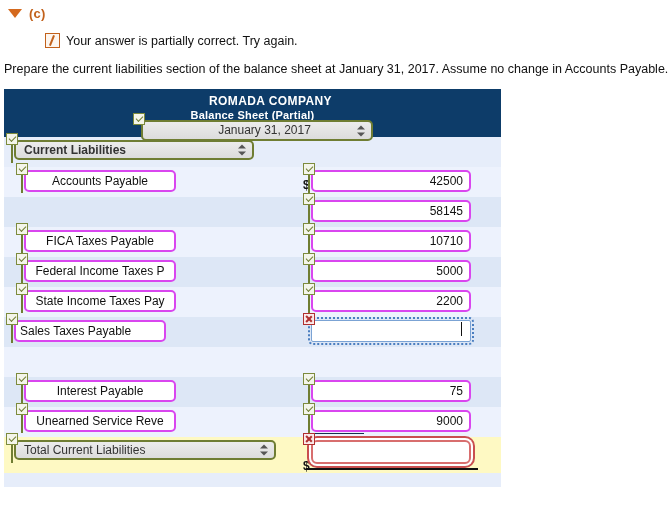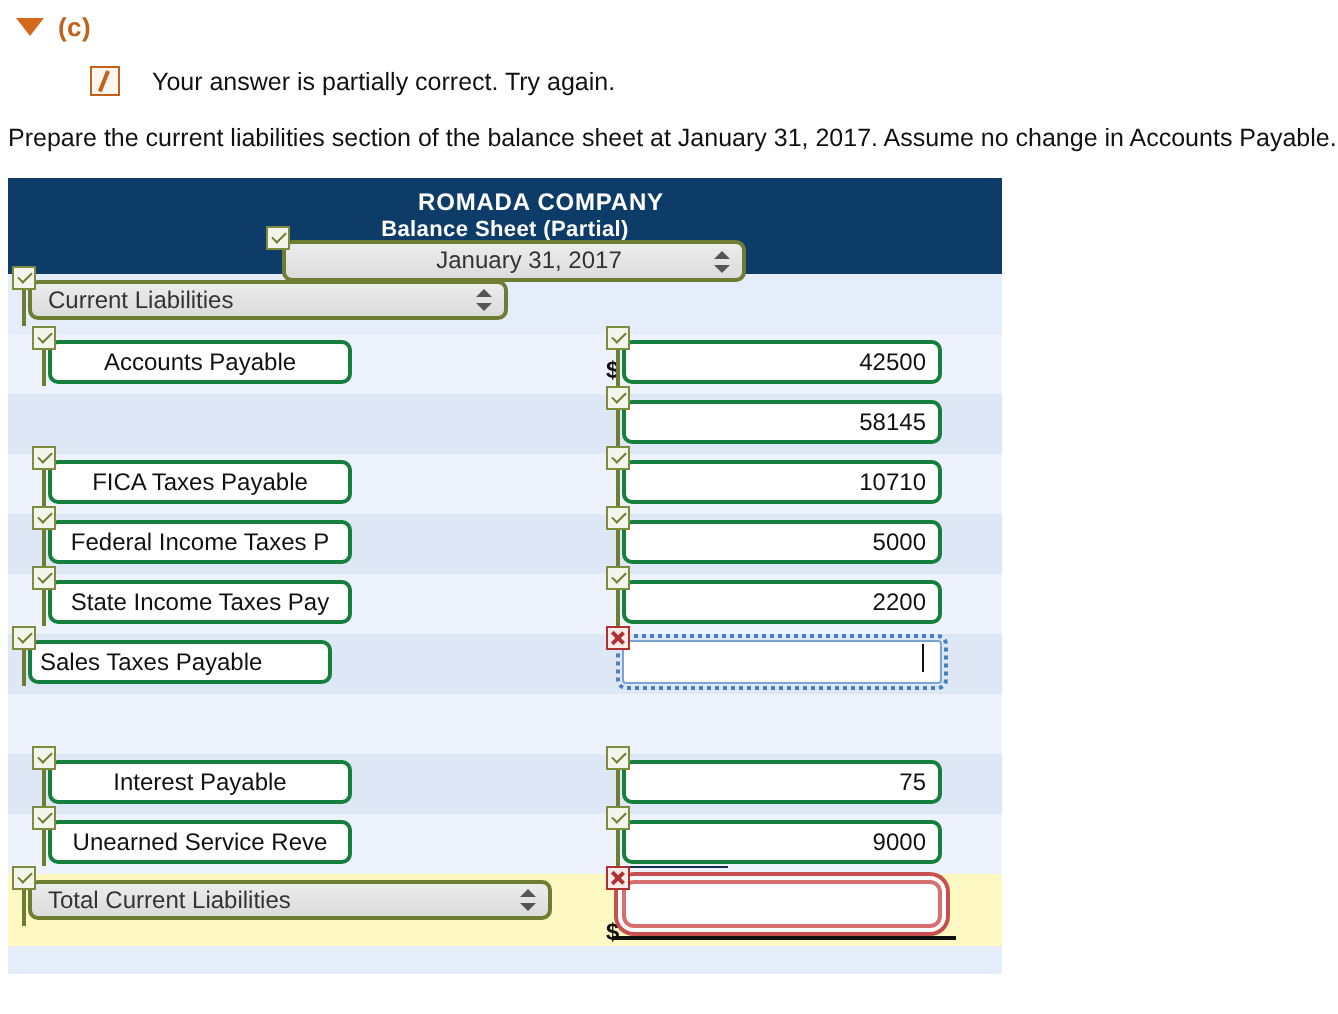--- a/index.html
+++ b/index.html
@@ -24,21 +24,21 @@
     border-right:7px solid transparent;
     border-top:9px solid #d4691e;
   }
   .part-label{
     font-weight:bold;font-size:13px;color:#c2611b;
     letter-spacing:.2px;
   }
 
   .status-row{
     position:absolute;left:9px;top:33px;
-    display:flex;align-items:center;gap:16px;padding-left:36px;
+    display:flex;align-items:center;gap:6px;padding-left:36px;
   }
   .status-icon{
     width:13px;height:13px;
     border:1px solid #c2611b;
     background:#fdf6ef;
     position:relative;
     flex:none;
   }
   .status-icon:before{
     content:"";position:absolute;left:5px;top:1px;
@@ -75,21 +75,21 @@
     position:absolute;left:137px;top:31px;
   }
 
   
   .row{
     position:relative;
     height:30px;
   }
   .row.odd{background:#edf2fd;}
   .row.even{background:#dde7f6;}
-  .row.sec{background:#e6edfa;}
+  .row.sec{background:#e6edfa;font-weight:bold;}
   .row.total{background:#fef9c3;height:36px;}
   .sheet-foot{height:14px;background:#e6edfa;}
 
   .cell-label{position:absolute;left:10px;top:3px;}
   .cell-label.indent{left:20px;}
   .cell-value{position:absolute;left:307px;top:3px;}
 
   
   .fw{position:relative;display:inline-block;}
   .mark{
@@ -117,21 +117,21 @@
   .mark.bad:before{transform:rotate(45deg);}
   .mark.bad:after{transform:rotate(-45deg);}
   .stem{
     position:absolute;left:-3px;top:3px;
     width:1.5px;height:20px;background:#6f7d33;z-index:1;
   }
 
   .tbox{
     box-sizing:border-box;
     height:22px;
-    border:2px solid #15803d;
+    border:2px solid #d946ef;
     border-radius:5px;
     background:#ffffff;
     font-family:"Liberation Sans", sans-serif;
     font-size:12px;
     color:#111;
     padding:0 6px;
     outline:none;
     position:relative;
     z-index:2;
     overflow:hidden;

